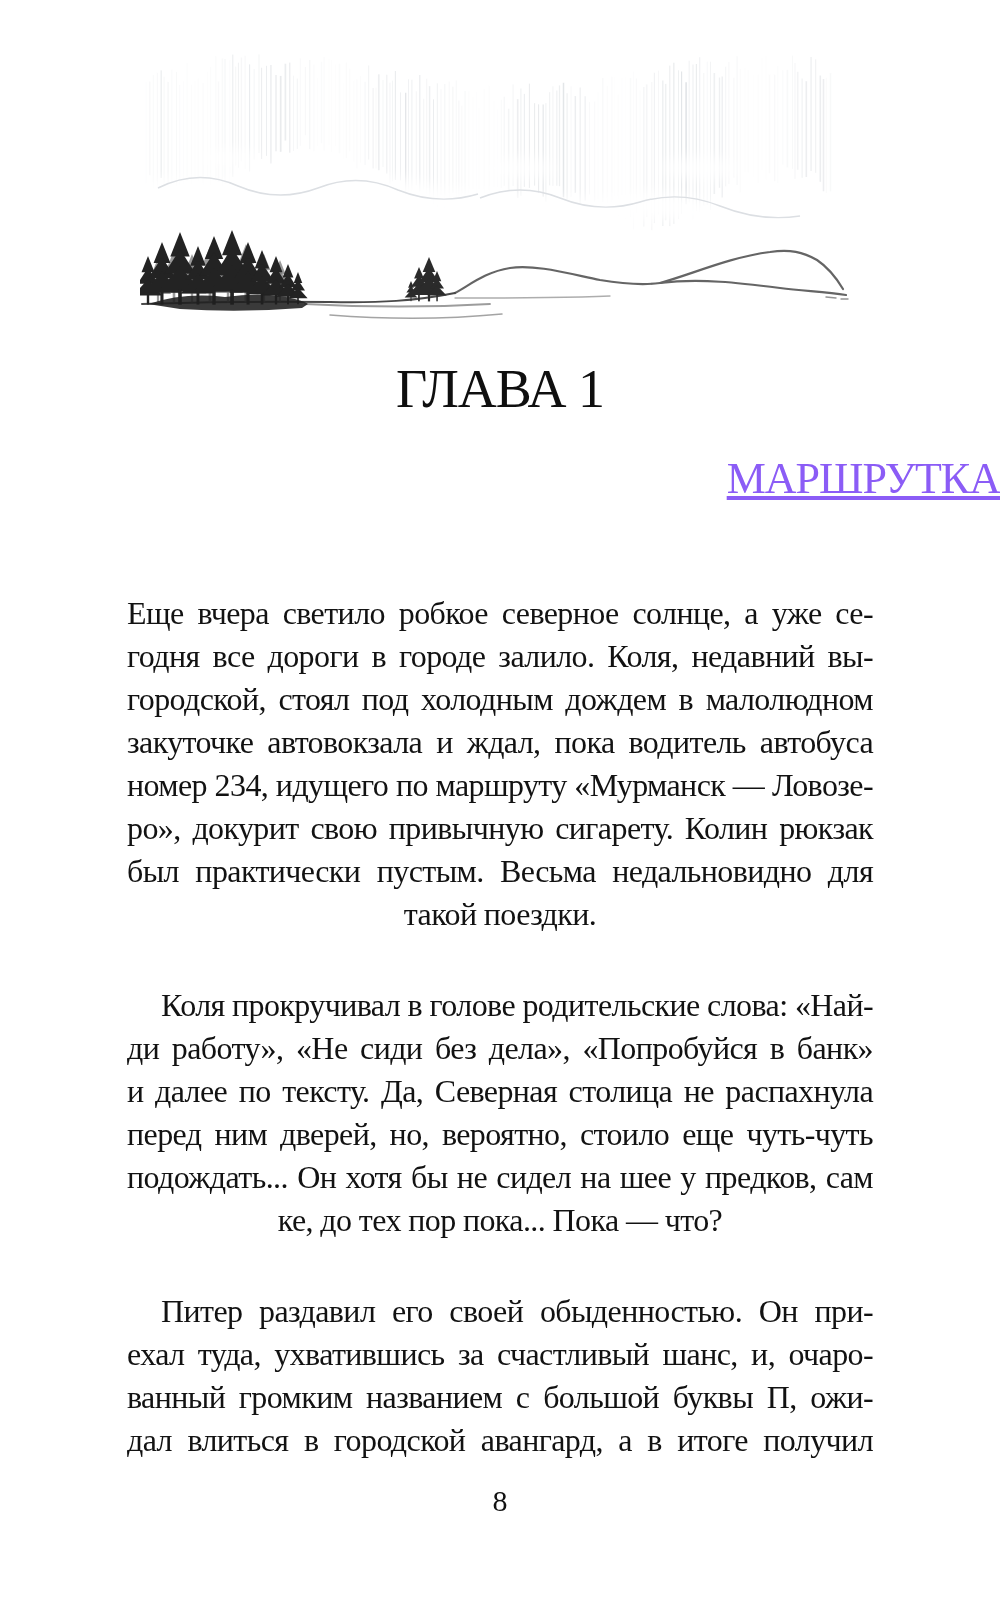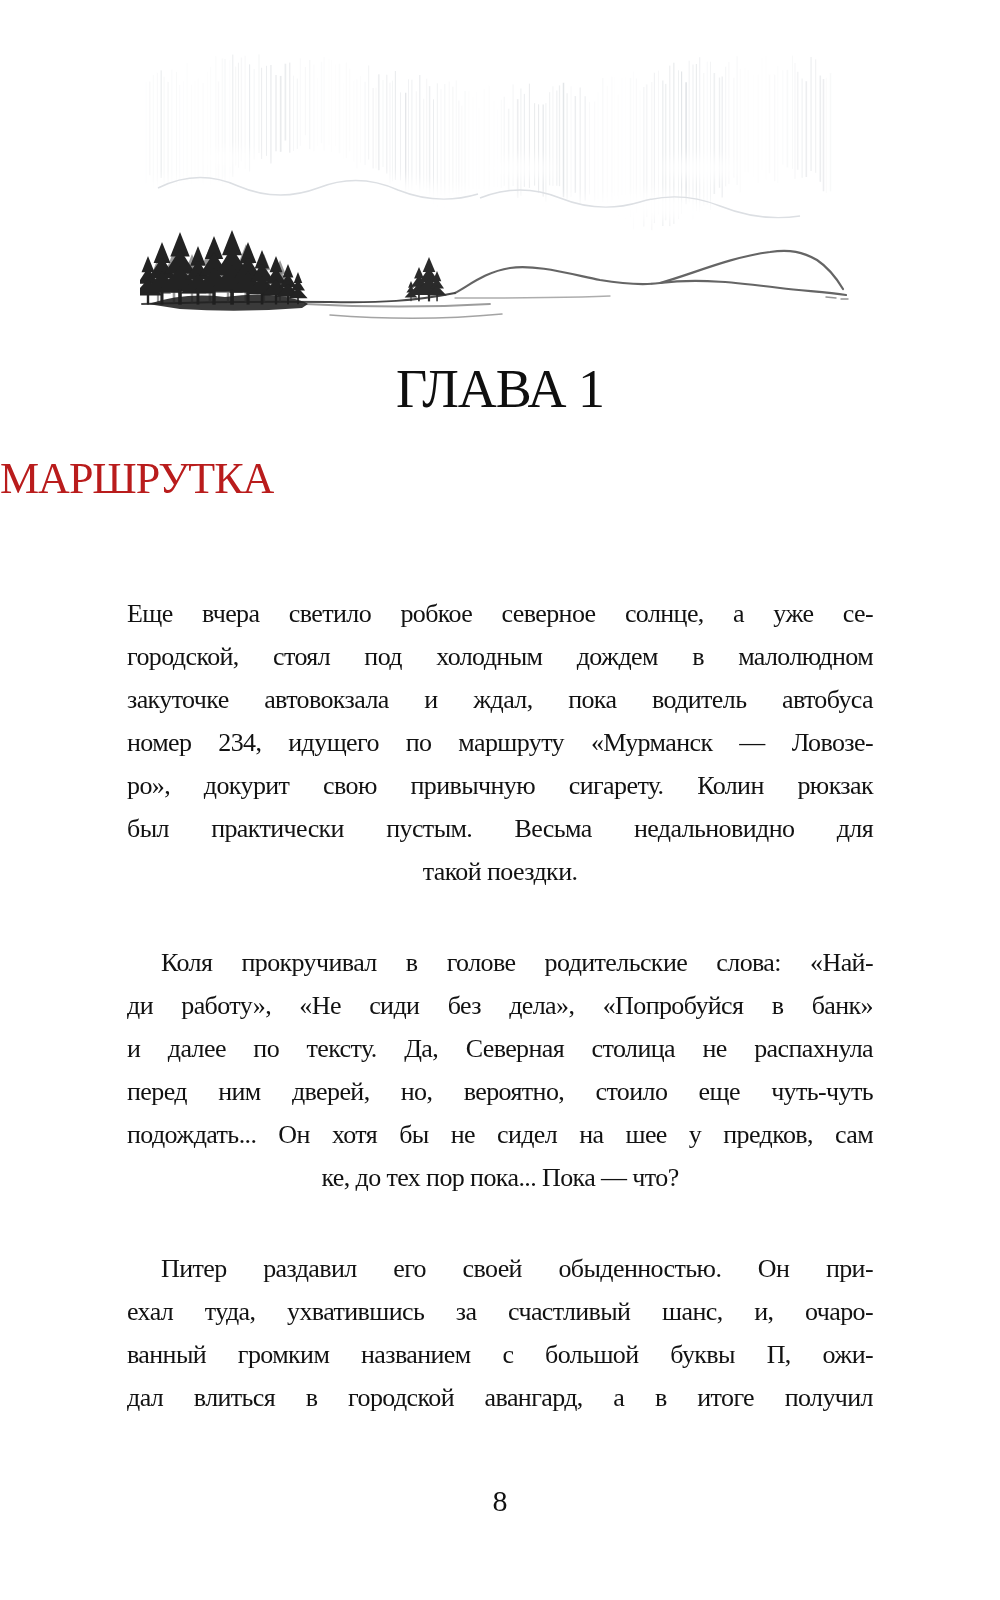--- a/index.html
+++ b/index.html
@@ -29,33 +29,34 @@
     font-size: 54px;
     line-height: 54px;
     letter-spacing: -1px;
     font-weight: 400;
     color: #0f0f0f;
   }
   .chapter-title {
     position: absolute;
     top: 457px;
     left: 0; right: 0;
-    text-align: left;
+    text-align: right;
     font-size: 44px;
     line-height: 44px;
     letter-spacing: -1px;
     font-weight: 400;
-    color: #b91c1c;
+    color: #8b5cf6;
+    text-decoration: underline;
   }
   .text-block {
     position: absolute;
     top: 592px;
     left: 127px;
     width: 746px;
-    font-size: 26px;
+    font-size: 32px;
     letter-spacing: -0.6px;
     line-height: 43px;
     color: #121212;
   }
   .para { margin: 0; }
   .line { text-align: center; white-space: normal; }
   .line.just { text-align: justify; text-align-last: justify; }
   .line.indent { text-indent: 34px; margin-top: 48px; }
   .page-number {
     position: absolute;
@@ -388,20 +389,21 @@
         </g>
     </svg>
   </div>
 
   <div class="chapter-label">ГЛАВА 1</div>
   <div class="chapter-title">МАРШРУТКА</div>
 
   <div class="text-block">
       <div class="para">
         <div class="line just">Еще вчера светило робкое северное солнце, а уже се-</div>
+        <div class="line just">годня все дороги в городе залило. Коля, недавний вы-</div>
         <div class="line just">городской, стоял под холодным дождем в малолюдном</div>
         <div class="line just">закуточке автовокзала и ждал, пока водитель автобуса</div>
         <div class="line just">номер 234, идущего по маршруту «Мурманск — Ловозе-</div>
         <div class="line just">ро», докурит свою привычную сигарету. Колин рюкзак</div>
         <div class="line just">был практически пустым. Весьма недальновидно для</div>
         <div class="line">такой поездки.</div>
       </div>
       <div class="para">
         <div class="line just indent">Коля прокручивал в голове родительские слова: «Най-</div>
         <div class="line just">ди работу», «Не сиди без дела», «Попробуйся в банк»</div>

